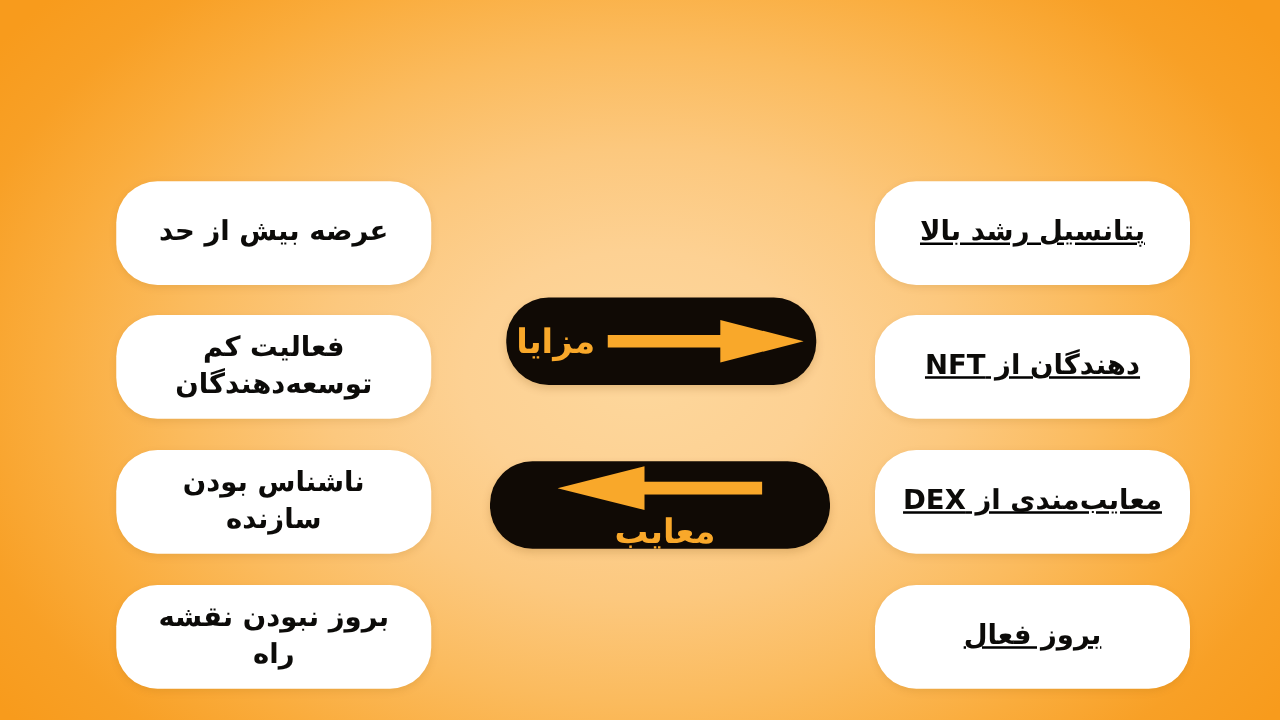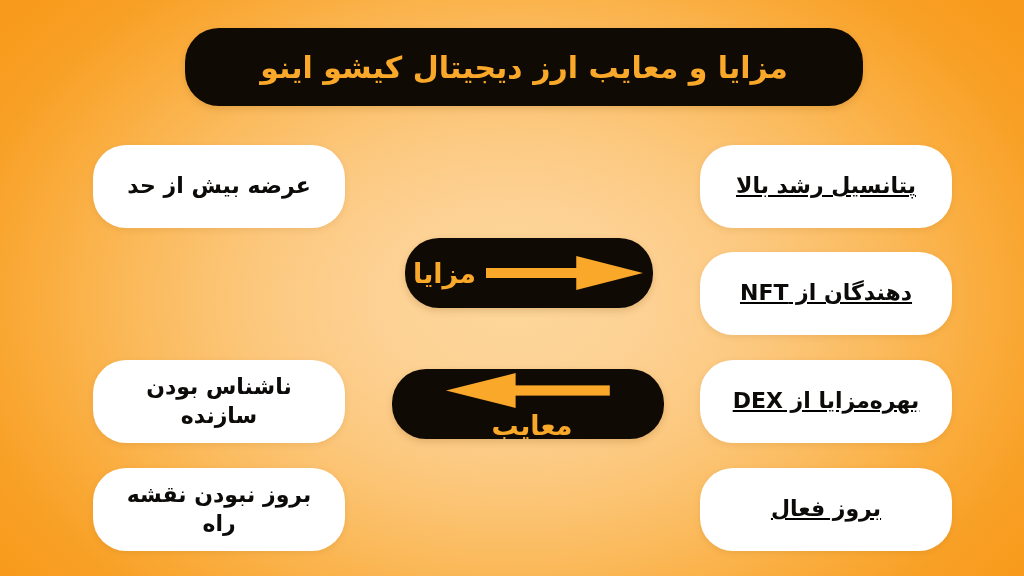--- a/index.html
+++ b/index.html
@@ -132,42 +132,43 @@
     flex: 1 1 auto;
     height: 42px;
     display: block;
   }
 </style>
 </head>
 <body>
 
 <div id="infographic">
 
-  <div class="title-badge">
-    <div class="title-text">مزایا و معایب ارز دیجیتال کیشو اینو</div>
-  </div>
 
   <div class="card col-left row-1">
     <div class="card-text">عرضه بیش از حد</div>
+  </div>
+  <div class="card col-left row-2">
+    <div class="card-text">فعالیت کم
+توسعه‌دهندگان</div>
   </div>
   <div class="card col-left row-3">
     <div class="card-text">ناشناس بودن سازنده</div>
   </div>
   <div class="card col-left row-4">
     <div class="card-text">بروز نبودن نقشه راه</div>
   </div>
 
   <div class="card col-right row-1">
     <div class="card-text">پتانسیل رشد بالا</div>
   </div>
   <div class="card col-right row-2">
     <div class="card-text">دهندگان از NFT</div>
   </div>
   <div class="card col-right row-3">
-    <div class="card-text">بهره‌مزایا از DEX</div>
+    <div class="card-text">معایب‌مندی از DEX</div>
   </div>
   <div class="card col-right row-4">
     <div class="card-text">بروز فعال</div>
   </div>
 
   <div class="arrow-badge pros">
     <span class="arrow-label">مزایا</span>
     <svg class="arrow-graphic" viewBox="0 0 160 42" preserveAspectRatio="none">
       <rect x="0" y="16" width="110" height="10" fill="#F9A82A"></rect>
       <polygon points="92,4 160,21 92,38" fill="#F9A82A"></polygon>

